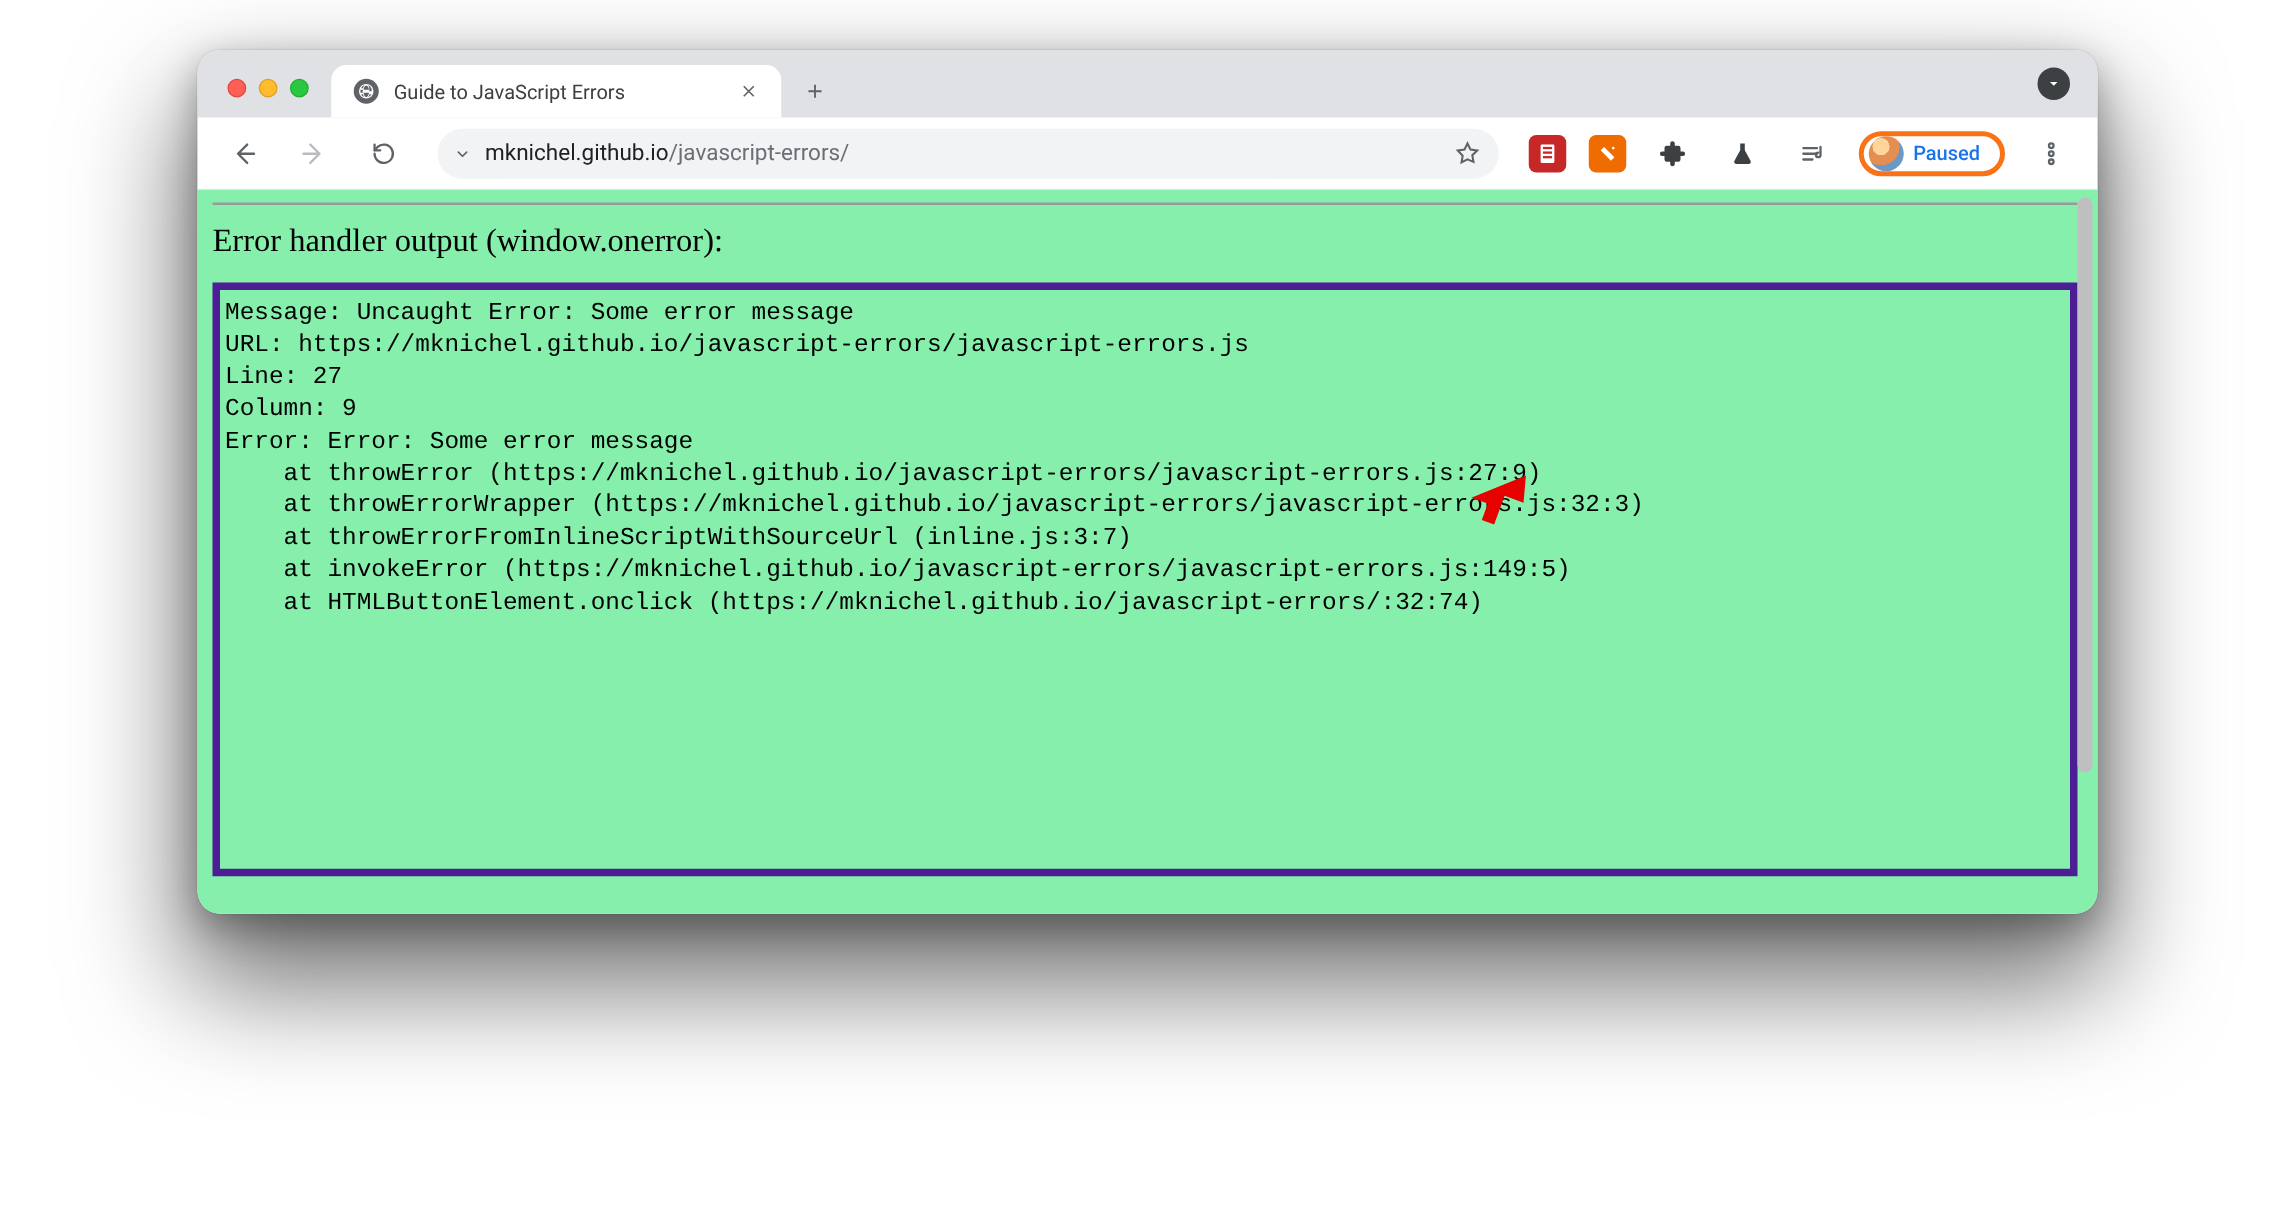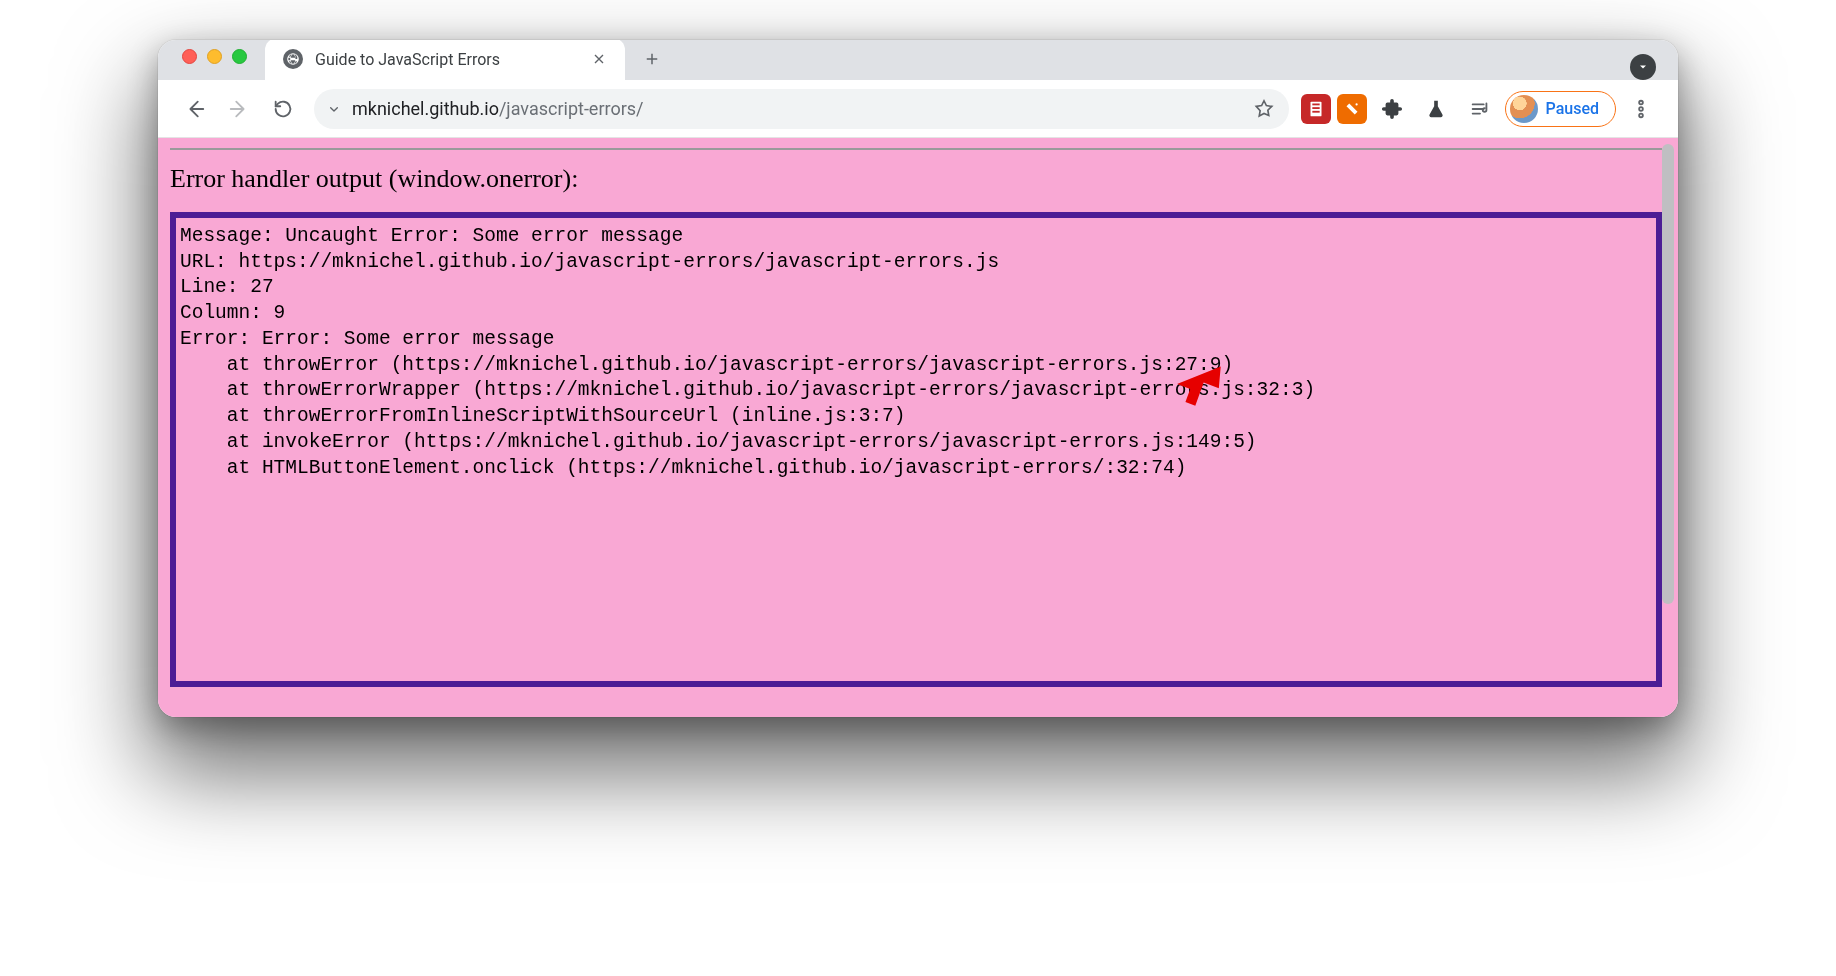--- a/index.html
+++ b/index.html
@@ -20,21 +20,21 @@
     box-shadow:
       0 48px 90px 10px rgba(0,0,0,0.55),
       0 10px 30px rgba(0,0,0,0.30),
       0 0 0 1px rgba(0,0,0,0.06);
     overflow: hidden;
   }
 
   
   .tabstrip {
     background: #dfe1e5;
-    height: 40px;
+    height: 54px;
     display: flex;
     align-items: flex-end;
     padding: 0 10px;
     position: relative;
   }
   .traffic-lights {
     display: flex;
     gap: 10px;
     align-items: center;
     margin: 0 18px 16px 14px;
@@ -82,21 +82,21 @@
     cursor:pointer;
   }
   .chevbadge svg{width:12px;height:12px;fill:#fff;}
 
   
   .toolbar {
     background:#fff;
     height: 58px;
     display:flex;
     align-items:center;
-    gap:6px;
+    gap:18px;
     padding: 0 18px;
     border-bottom:1px solid #e4e4e4;
   }
   .tbtn {
     width:38px; height:38px; border-radius:50%;
     display:flex; align-items:center; justify-content:center;
     color:#5f6368; flex:none; cursor:pointer;
   }
   .tbtn.disabled { color:#b9bbbe; cursor:default; }
   .tbtn svg { width:22px; height:22px; stroke:currentColor; fill:none; stroke-width:2; stroke-linecap:round; stroke-linejoin:round;}
@@ -125,36 +125,36 @@
   .ext {
     width:30px;height:30px;border-radius:6px;flex:none;
     display:flex;align-items:center;justify-content:center;cursor:pointer;
   }
   .ext.red    { background:#c62828; }
   .ext.orange { background:#ef6c00; }
   .ext svg { width:22px; height:22px; }
 
   .profile-chip {
     display:flex; align-items:center; gap:8px;
-    border:1px solid #f97316; color:#1a73e8;
+    border:4px solid #f97316; color:#1a73e8;
     border-radius:20px; height:36px; padding:0 16px 0 4px;
     font-size:16px; font-weight:500; cursor:pointer; flex:none;
   }
   .profile-chip .avatar {
     width:28px;height:28px;border-radius:50%;
     background: radial-gradient(circle at 35% 30%, #ffd599 0 25%, #e38f53 26% 55%, #6b98c9 56% 100%);
     flex:none;
   }
 
   
   .viewport {
     position:relative;
     padding: 10px 16px 30px 12px;
     min-height: 520px;
-    background:#f9a8d4;
+    background:#86efac;
   }
   .viewport hr {
     border:none; border-top:2px solid #9a9a9a; margin-bottom:14px;
   }
   .heading {
     font-family: Georgia, "Times New Roman", serif;
     font-size:26px;
     color:#000;
     margin-bottom:18px;
   }

